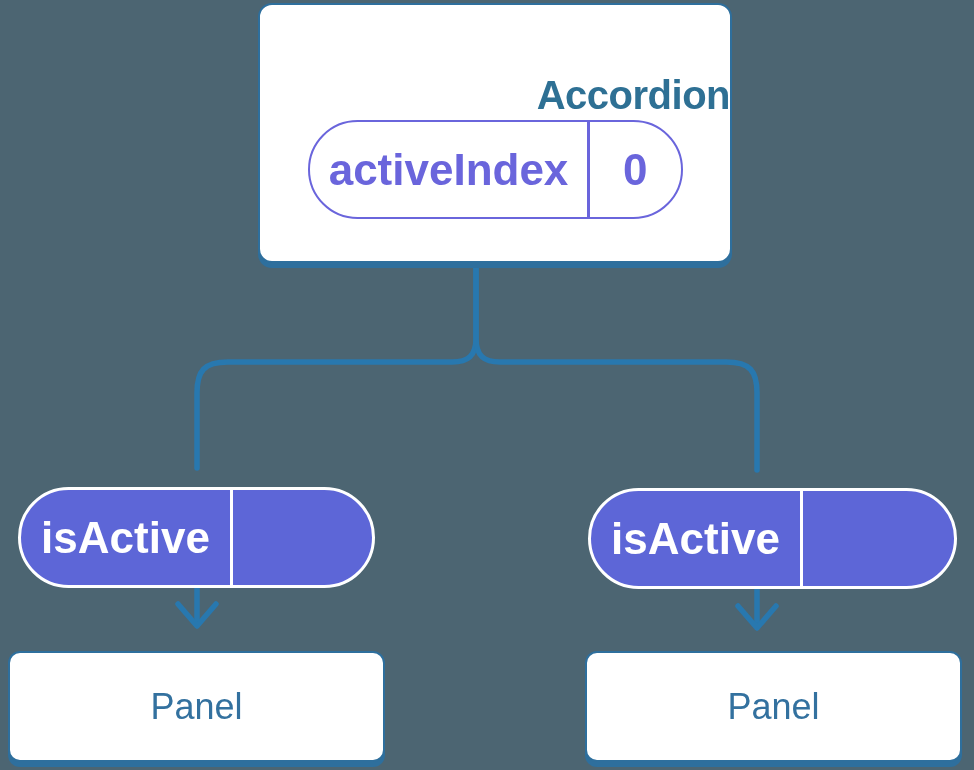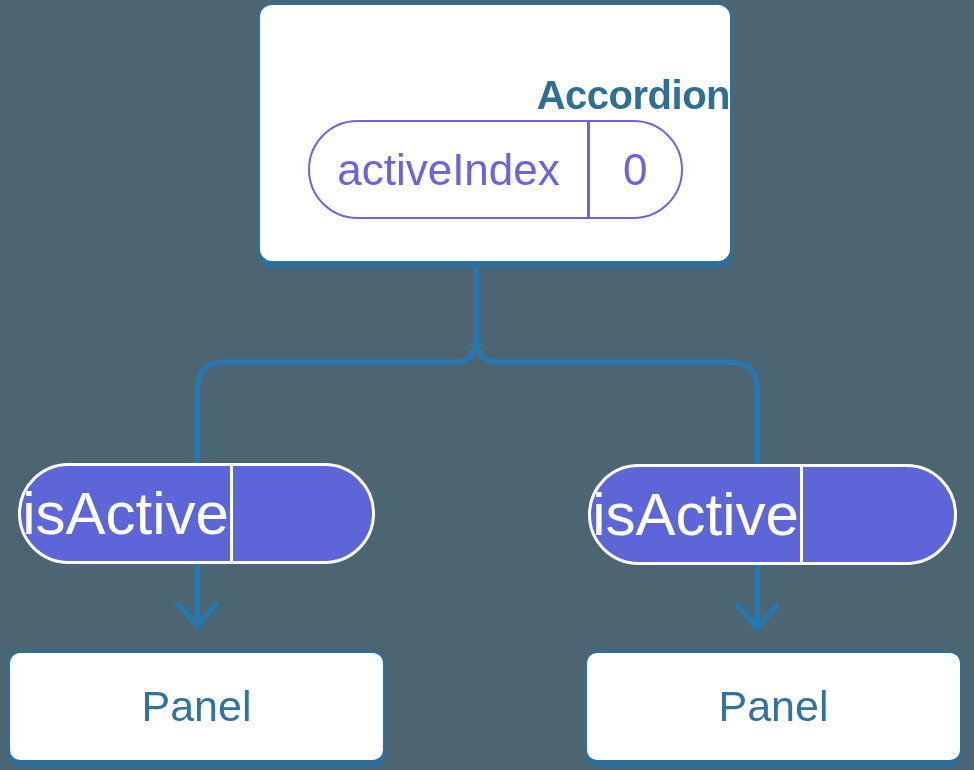--- a/index.html
+++ b/index.html
@@ -35,51 +35,53 @@
     text-align:right;
     font-size:40px; font-weight:700;
     color: var(--root-title-text, #2E7094);
     letter-spacing:-0.5px;
     margin-top:22px;
   }
   .pill { display:flex; align-items:stretch; box-sizing:border-box; }
   .pill-seg {
     display:flex; align-items:center; justify-content:center;
     white-space:nowrap;
+    font-weight:bold;
   }
   .outline-pill {
     position:absolute; left:48px; top:115px; width:375px; height:99px;
     border:2.5px solid var(--pill-outline, #6A65DC);
     border-radius:50px;
     color: var(--pill-outline, #6A65DC);
     font-size:44px;
   }
   .outline-pill .pill-divider { width:2.5px; background: var(--pill-outline, #6A65DC); }
   .outline-pill .pill-seg.name { width:277px; }
   .outline-pill .pill-seg.value { flex:1; }
 
   .filled-pill {
     position:absolute; height:101px;
     background: var(--pill-fill, #5D66D7);
     border:3px solid var(--pill-text-on-fill, #fff);
     border-radius:52px;
     color: var(--pill-text-on-fill, #fff);
-    font-size:60px;
+    font-size:44px;
+    margin-top:24px;
   }
   .filled-pill .pill-divider { width:3px; background: var(--pill-text-on-fill, #fff); }
   .filled-pill .pill-seg.name { width:209px; }
   .filled-pill .pill-seg.value { flex:1; }
   .filled-pill.left  { left:18px;  top:463px; width:357px; }
   .filled-pill.right { left:588px; top:464px; width:369px; }
 
   .panel-card {
     top:651px; height:111px;
     border-radius:12px;
     display:flex; align-items:center; justify-content:center;
-    font-size:43px; font-weight:500;
+    font-size:36px; font-weight:500;
     color: var(--panel-text, #33719F);
   }
   .panel-card.left  { left:8px;   width:377px; }
   .panel-card.right { left:585px; width:377px; }
 </style>
 </head>
 <body>
 
 <div class="stage">
 

